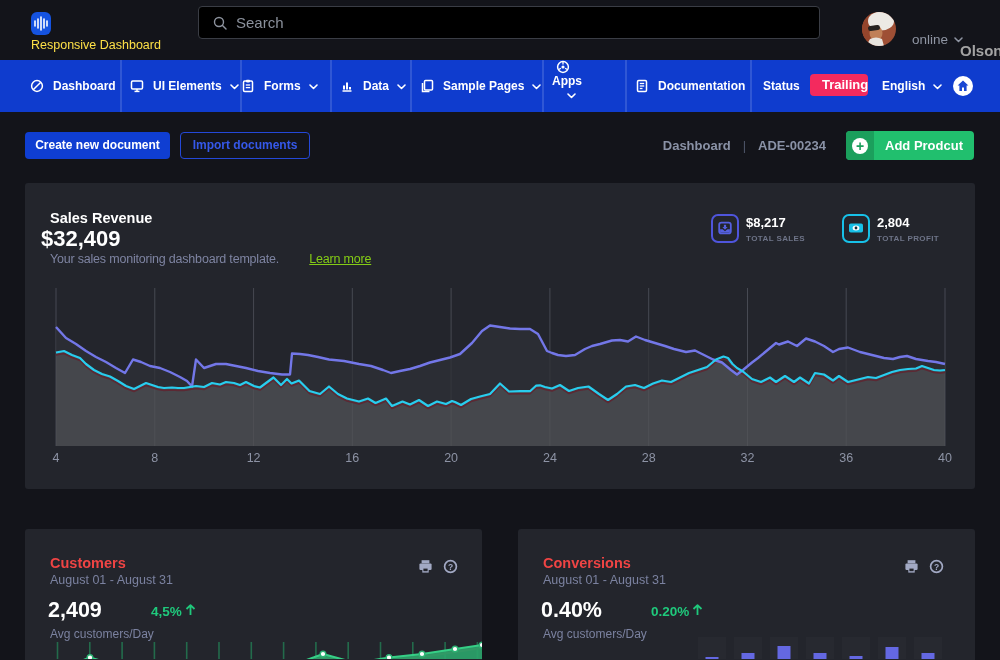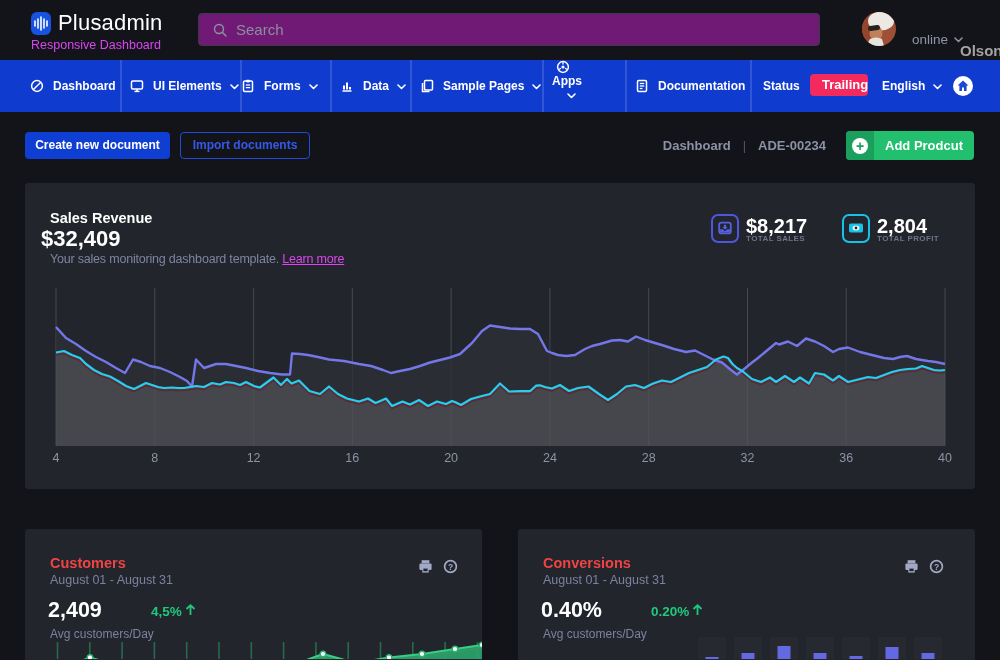--- a/index.html
+++ b/index.html
@@ -3,22 +3,22 @@
 <meta charset="utf-8">
 <style>
 * { margin:0; padding:0; box-sizing:border-box; }
 html,body { width:1000px; height:660px; overflow:hidden; background:#13141a; font-family:"Liberation Sans", sans-serif; }
 
 
 #topbar { position:absolute; left:0; top:0; width:1000px; height:60px; background:#13141a; }
 #logoic { position:absolute; left:31px; top:12px; width:20px; height:23px; background:#1553e0; border-radius:6px; }
 #logoic svg { position:absolute; left:0; top:0; }
 #brand { position:absolute; left:58px; top:10px; color:#fff; font-size:22px; letter-spacing:0.2px; }
-#brandsub { position:absolute; left:31px; top:38px; color:#d946ef; font-size:12.5px; }
-#search { position:absolute; left:198px; top:13px; width:622px; height:33px; background:#701a75; border-radius:4px; border:1px solid #3a3d45; }
+#brandsub { position:absolute; left:31px; top:38px; color:#fde047; font-size:12.5px; }
+#search { position:absolute; left:198px; top:6px; width:622px; height:33px; background:#000000; border-radius:4px; border:1px solid #3a3d45; }
 #search .stext { position:absolute; left:37px; top:7px; font-size:15px; color:#8b919c; }
 #avatar { position:absolute; left:862px; top:12px; width:34px; height:34px; border-radius:50%; overflow:hidden; }
 #uname { position:absolute; left:960px; top:13px; color:#a3a3a3; font-size:15px; font-weight:700;margin-top:29px; }
 #ustatus { position:absolute; left:912px; top:32px; color:#8f95a3; font-size:13.5px; display:flex; align-items:center; }
 
 
 #nav { position:absolute; left:0; top:60px; width:1000px; height:52px; background:#0f3cce; }
 .navitem { position:absolute; top:0; height:52px; display:flex; align-items:center; color:#fff; font-size:12px; font-weight:700; letter-spacing:0px; }
 .navdiv { position:absolute; top:0; width:1.5px; height:52px; background:rgba(255,255,255,0.14); }
 .chev { margin-left:8px; }
@@ -32,23 +32,23 @@
 #addbtn { position:absolute; left:846px; top:131px; width:128px; height:29px; border-radius:4px; background:#21bf6e; overflow:hidden; }
 #addbtn .seg { position:absolute; left:0; top:0; width:28px; height:29px; background:#1b9f5c; }
 #addbtn .plus { position:absolute; left:6px; top:6.5px; width:16px; height:16px; background:#fff; border-radius:50%; color:#1b9f5c; font-size:14px; font-weight:700; text-align:center; line-height:16px; }
 #addbtn .lbl { position:absolute; left:28px; top:0; width:100px; text-align:center; color:#fff; font-size:13px; font-weight:700; line-height:29px; }
 
 
 #sales { position:absolute; left:25px; top:183px; width:950px; height:306px; background:#23252c; border-radius:3px; }
 #sales h2 { position:absolute; left:25px; top:27px; color:#fff; font-size:14.5px; font-weight:700; }
 #sales .big { position:absolute; left:16px; top:43px; color:#ffffff; font-size:22px; font-weight:700; }
 #sales .desc { position:absolute; left:25px; top:69px; color:#7e84a2; font-size:12.5px; letter-spacing:-0.2px; }
-#sales .desc a { color:#d946ef; text-decoration:underline; }
+#sales .desc a { color:#84cc16; text-decoration:underline;margin-left:27px; }
 .statbox { position:absolute; top:31px; width:28px; height:29px; border-radius:7px; }
-.statnum { position:absolute; top:32px; color:#fff; font-size:20px; font-weight:700; }
+.statnum { position:absolute; top:32px; color:#fff; font-size:13px; font-weight:700; }
 .statlbl { position:absolute; top:51px; color:#6e7488; font-size:8px; font-weight:700; letter-spacing:0.4px; }
 
 
 .bcard { position:absolute; top:529px; width:457px; height:131px; background:#23252c; border-radius:3px 3px 0 0; }
 #cust { left:25px; }
 #conv { left:518px; }
 .bcard h3 { position:absolute; left:25px; top:26px; color:#ef4444; font-size:14.5px; font-weight:700; }
 .bcard .range { position:absolute; left:25px; top:44px; color:#7b82a0; font-size:12.5px; }
 .bcard .val { position:absolute; left:23px; top:69px; color:#fff; font-size:21.5px; font-weight:700; }
 .bcard .delta { position:absolute; top:75px; color:#1fc97c; font-size:13.5px; font-weight:700;margin-left:44px; }
@@ -63,21 +63,20 @@
     <svg width="20" height="23" viewBox="0 0 20 23">
       <g stroke="#fff" stroke-width="1.6" stroke-linecap="round">
         <line x1="4" y1="9" x2="4" y2="14"></line>
         <line x1="7" y1="7" x2="7" y2="16"></line>
         <line x1="10" y1="5" x2="10" y2="18"></line>
         <line x1="13" y1="7" x2="13" y2="16"></line>
         <line x1="16" y1="9" x2="16" y2="14"></line>
       </g>
     </svg>
   </div>
-  <div id="brand">Plusadmin</div>
   <div id="brandsub">Responsive Dashboard</div>
   <div id="search">
     <svg width="14" height="14" viewBox="0 0 14 14" style="position:absolute;left:14px;top:9px">
       <circle cx="6" cy="6" r="4.5" fill="none" stroke="#8d939e" stroke-width="1.4"></circle>
       <line x1="9.5" y1="9.5" x2="13" y2="13" stroke="#8d939e" stroke-width="1.4" stroke-linecap="round"></line>
     </svg>
     <div class="stext">Search</div>
   </div>
   <div id="avatar">
     <svg width="34" height="34" viewBox="0 0 34 34">

